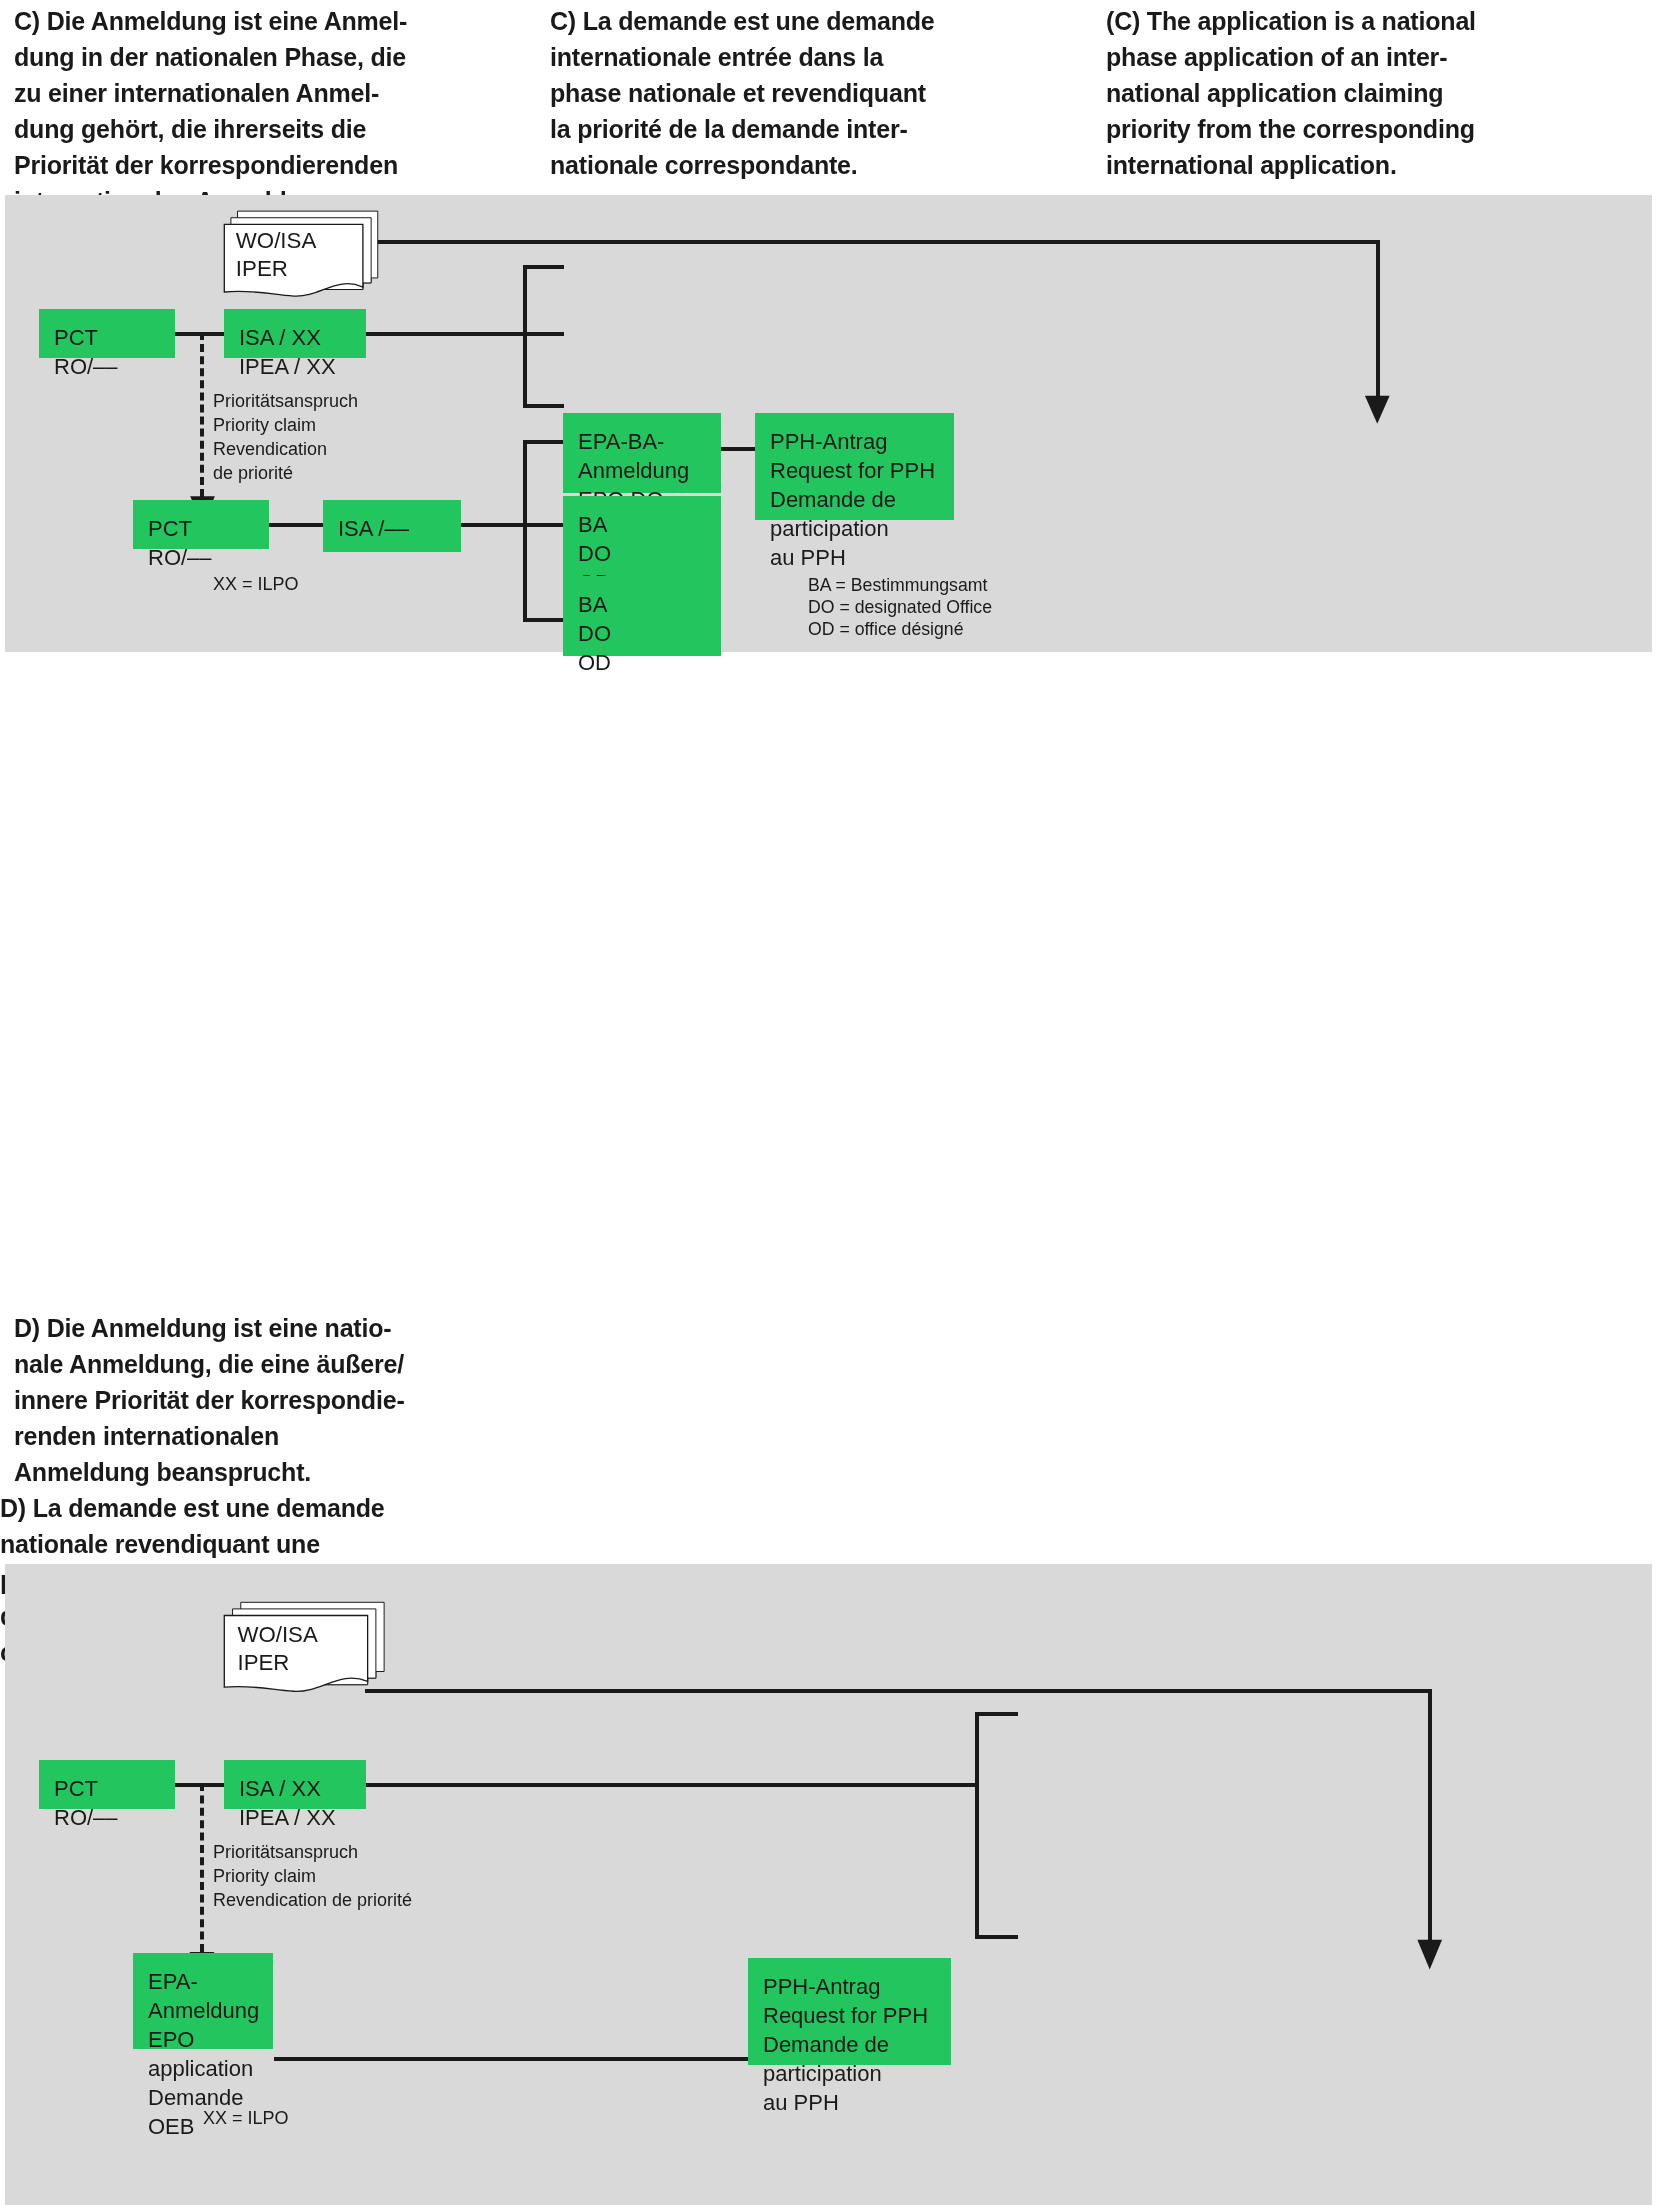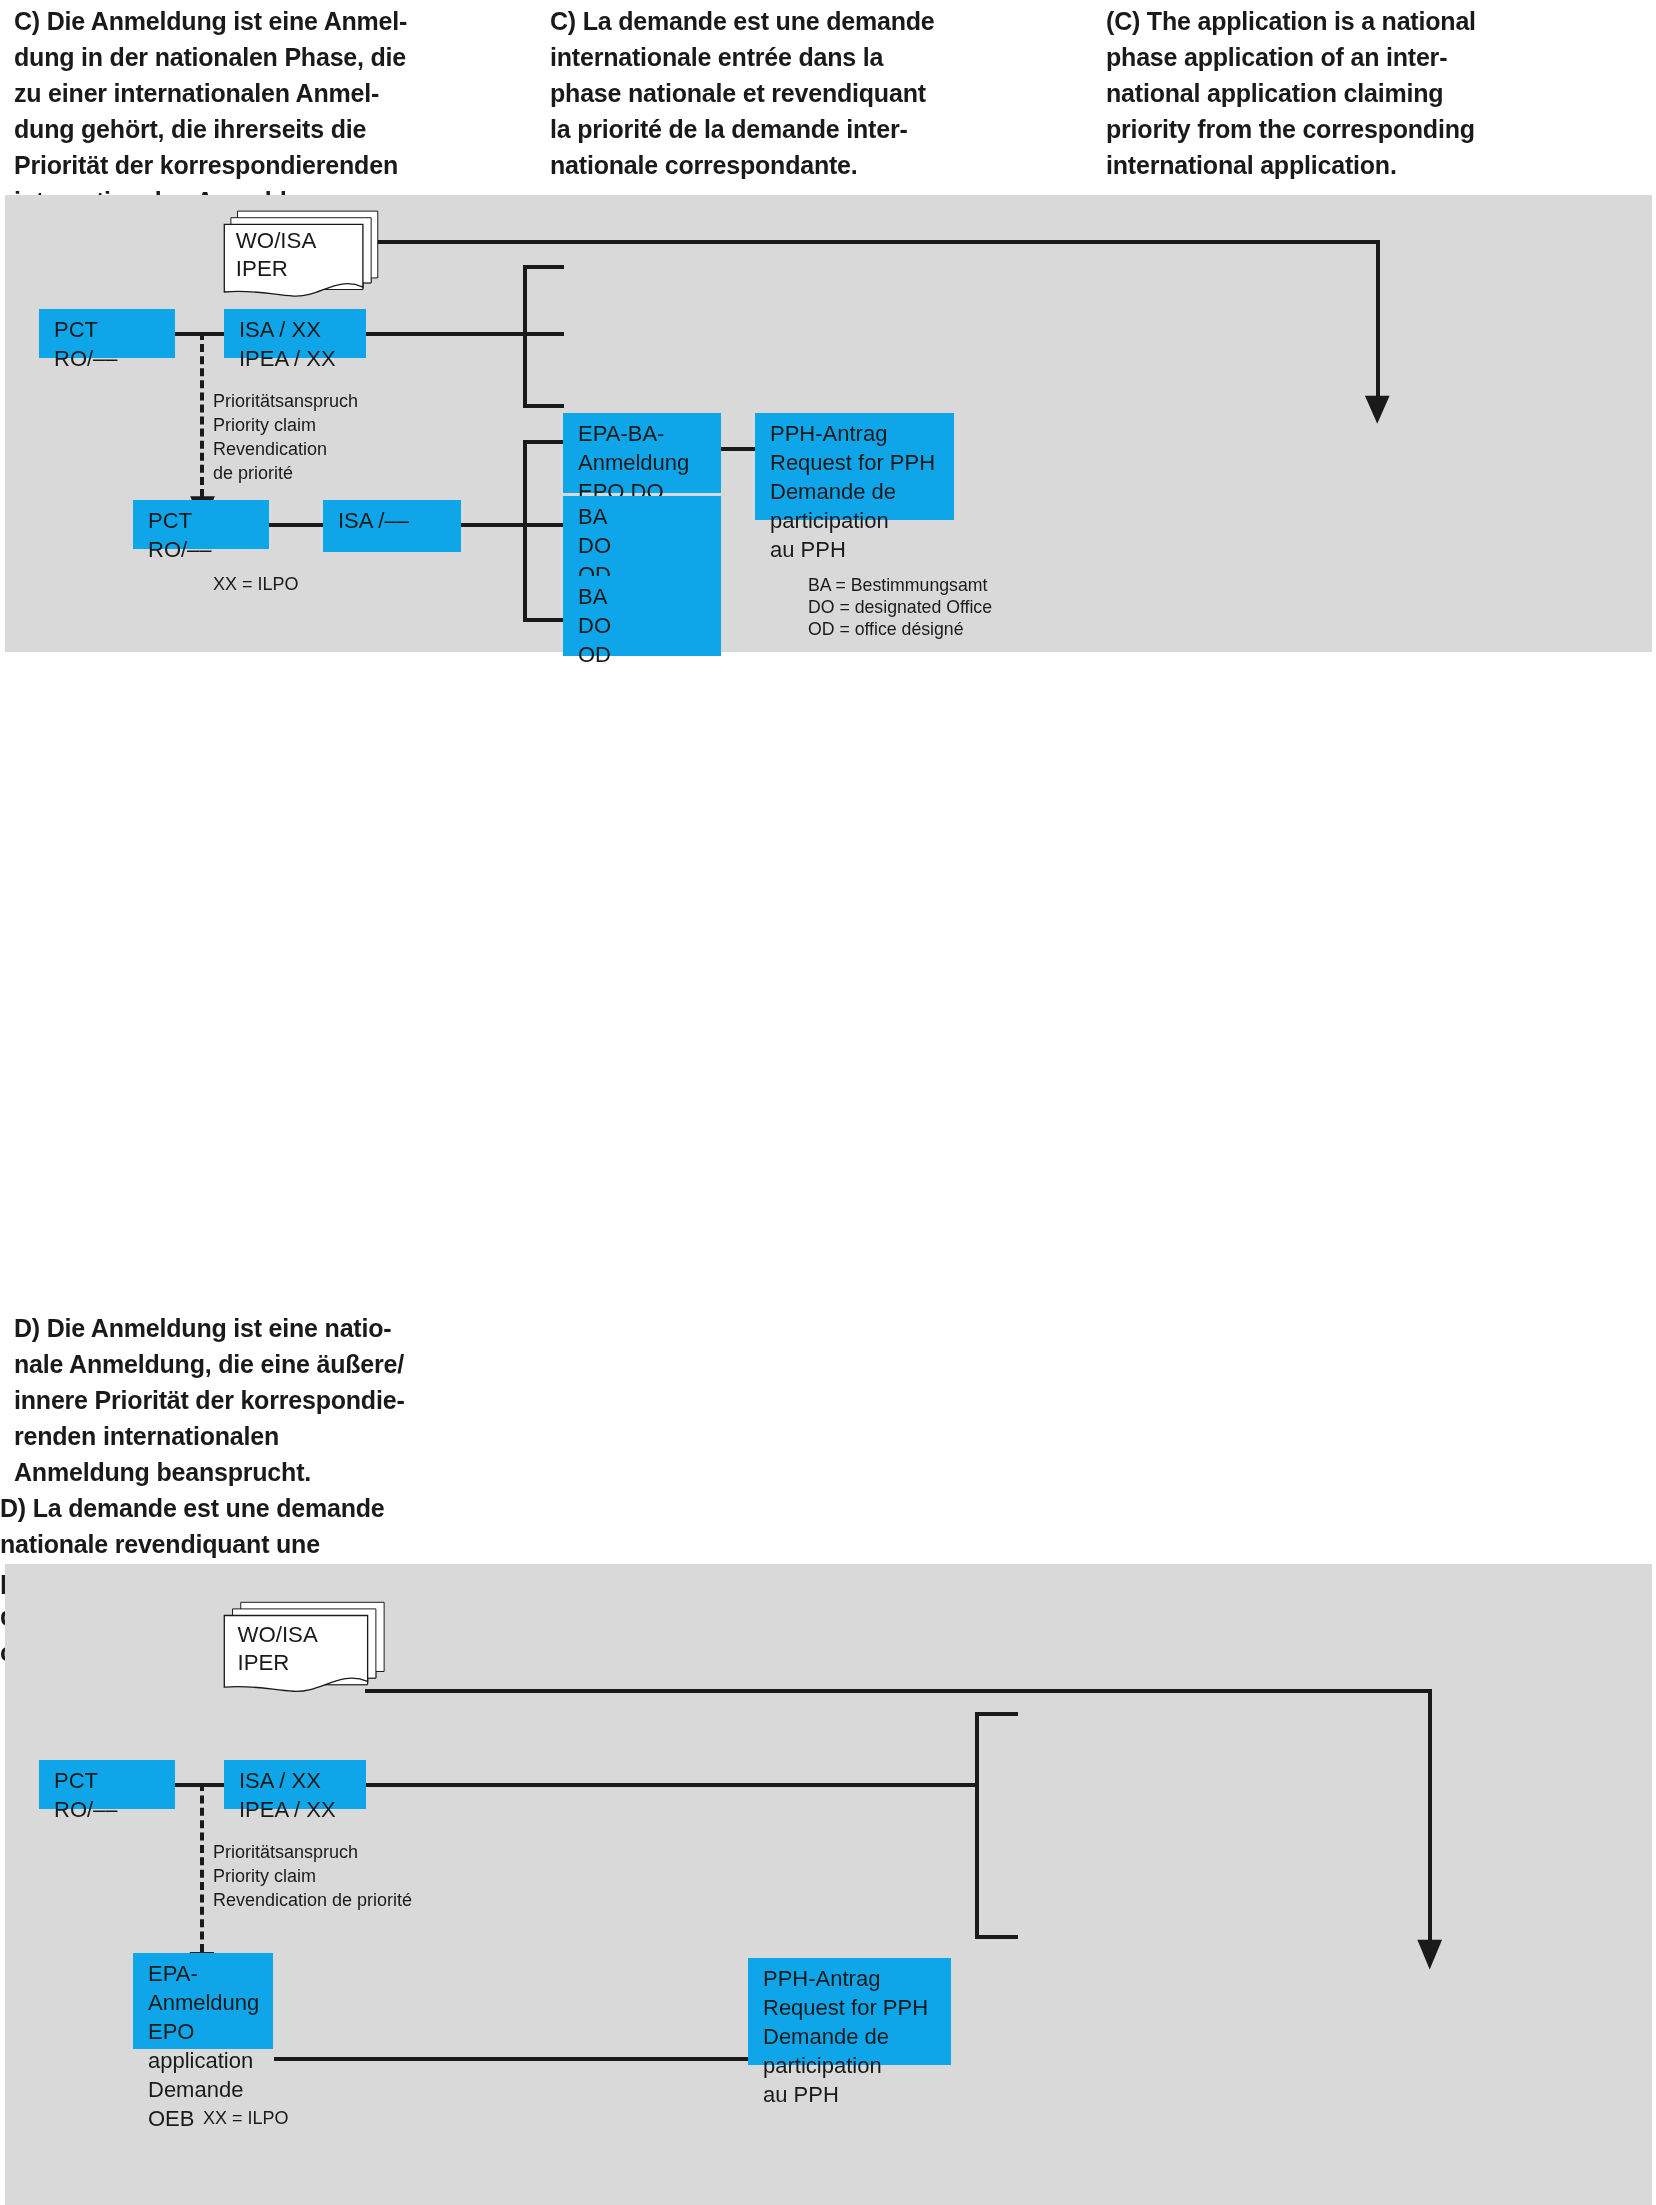--- a/index.html
+++ b/index.html
@@ -25,24 +25,24 @@
     line-height: 36px;
     letter-spacing: -0.2px;
     white-space: pre-line;
   }
   .panel {
     position:absolute; left:5px; width:1647px;
     background:#d9d9d9;
   }
   .box {
     position:absolute;
-    background:#0ea5e9;
+    background:#22c55e;
     font-size: 22px;
     line-height: 29px;
-    padding: 6px 0 0 15px;
+    padding: 14px 0 0 15px;
     white-space: pre-line;
     z-index: 5;
   }
   .lbl {
     position:absolute;
     font-size: 18px;
     line-height: 24px;
     white-space: pre-line;
     z-index: 6;
   }

